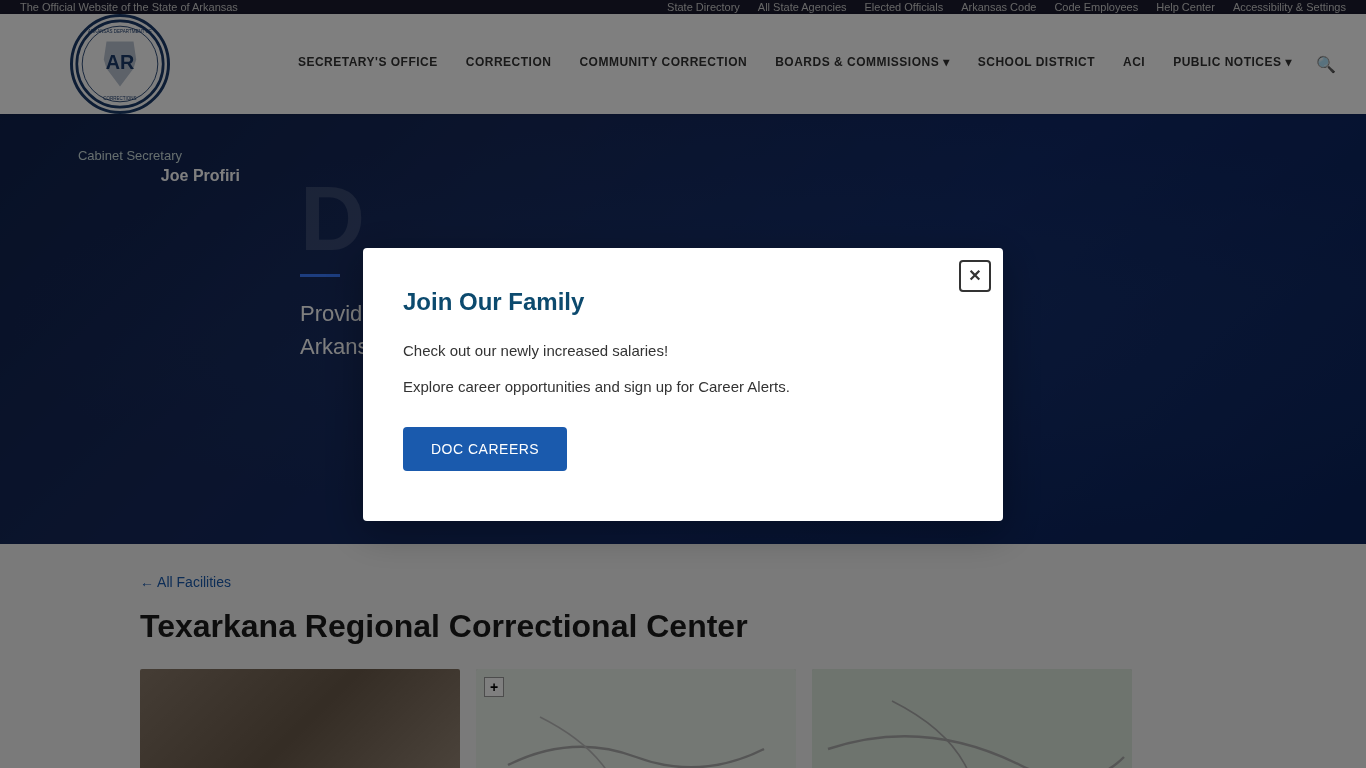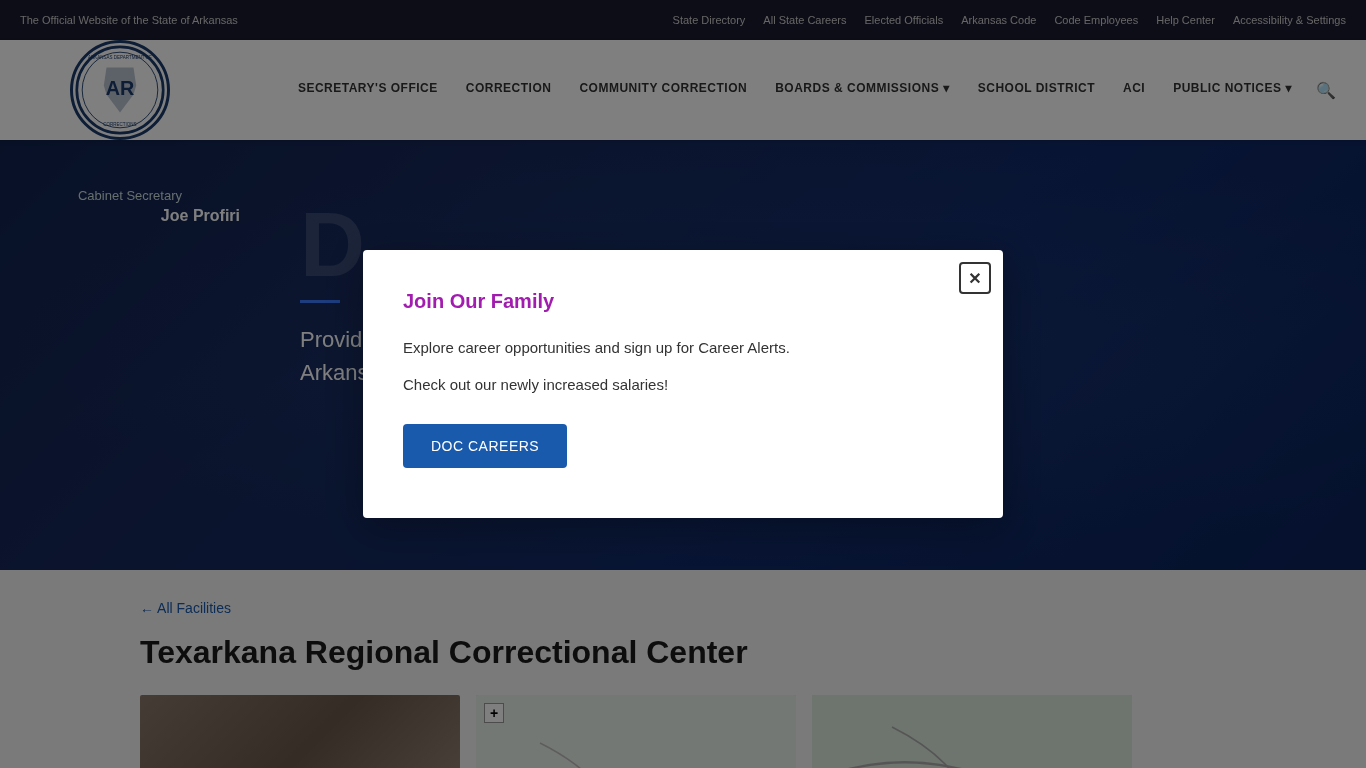--- a/index.html
+++ b/index.html
@@ -7,21 +7,21 @@
 
     
     .top-bar {
       background: #1a1a2e;
       color: #ccc;
       font-size: 11px;
       padding: 5px 20px;
       display: flex;
       justify-content: space-between;
       align-items: center;
-      height: 40px;
+      height: 14px;
     }
     .top-bar-links {
       display: flex;
       gap: 18px;
     }
     .top-bar-links a {
       color: #ccc;
       text-decoration: none;
       font-size: 11px;
     }
@@ -104,21 +104,21 @@
     }
     .hero-bg-figures {
       position: absolute;
       inset: 0;
       background: 
         radial-gradient(ellipse at 60% 50%, rgba(30,60,120,0.4) 0%, transparent 70%);
     }
     .hero-left {
       position: relative;
       z-index: 2;
-      padding: 44px 20px;
+      padding: 30px 20px;
       color: #fff;
       width: 260px;
     }
     .cabinet-text {
       font-size: 13px;
       font-weight: 400;
       color: #cdd;
       line-height: 1.8;
       text-align: center;
     }
@@ -184,23 +184,23 @@
       background: #fff;
       cursor: pointer;
       display: flex;
       align-items: center;
       justify-content: center;
       font-size: 16px;
       font-weight: 700;
       color: #333;
     }
     .modal-title {
-      font-size: 20px;
-      font-weight: 700;
-      color: #a21caf;
+      font-size: 24px;
+      font-weight: 700;
+      color: #0c4a6e;
       margin-bottom: 24px;
     }
     .modal-body p {
       font-size: 15px;
       color: #333;
       margin-bottom: 14px;
       line-height: 1.5;
     }
     .modal-btn {
       display: inline-block;
@@ -296,21 +296,21 @@
       inset: 0;
     }
   </style>
 </head>
 <body>
 
 <div class="top-bar">
   <span>The Official Website of the State of Arkansas</span>
   <div class="top-bar-links">
     <a>State Directory</a>
-    <a>All State Careers</a>
+    <a>All State Agencies</a>
     <a>Elected Officials</a>
     <a>Arkansas Code</a>
     <a>Code Employees</a>
     <a>Help Center</a>
     <a>Accessibility &amp; Settings</a>
   </div>
 </div>
 
 <nav class="main-nav">
   <div class="logo-area">
@@ -398,18 +398,18 @@
       </div>
     </div>
   </div>
 </div>
 
 <div class="modal-overlay" id="modalOverlay">
   <div class="modal">
     <button class="modal-close">✕</button>
     <h2 class="modal-title">Join Our Family</h2>
     <div class="modal-body">
+      <p>Check out our newly increased salaries!</p>
       <p>Explore career opportunities and sign up for Career Alerts.</p>
-      <p>Check out our newly increased salaries!</p>
       <button class="modal-btn">DOC Careers</button>
     </div>
   </div>
 </div>
 
 </body></html>

